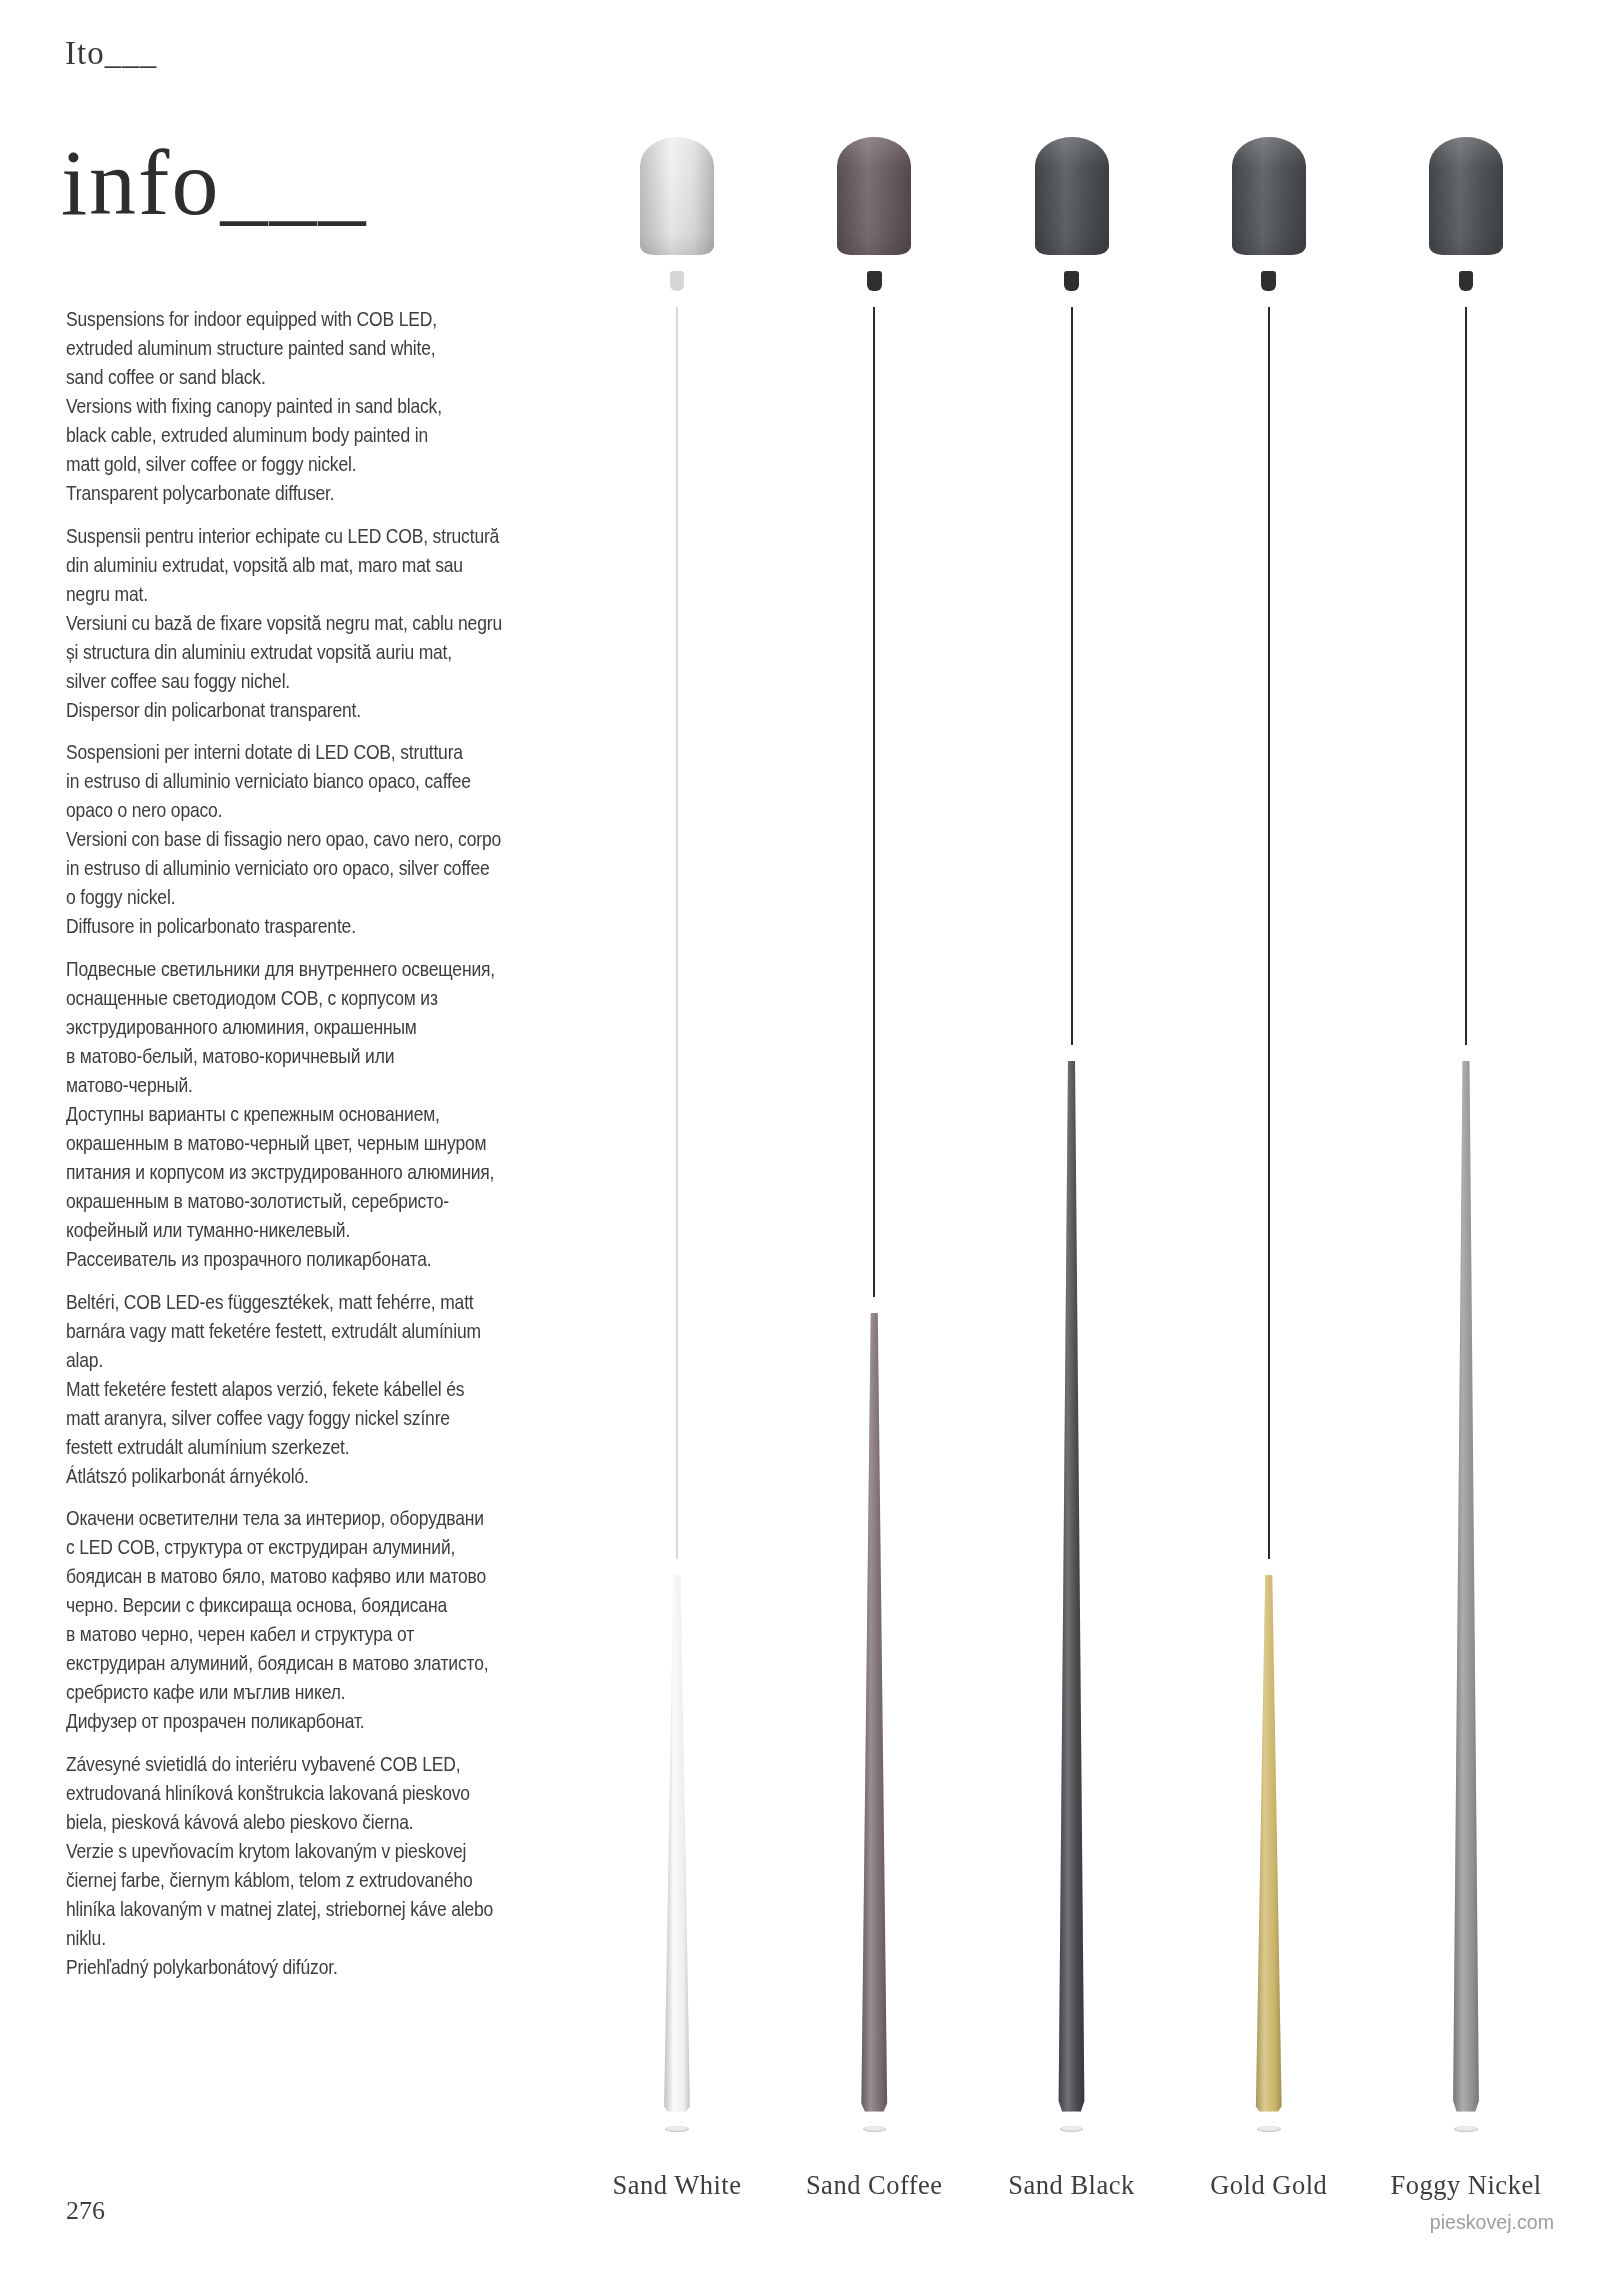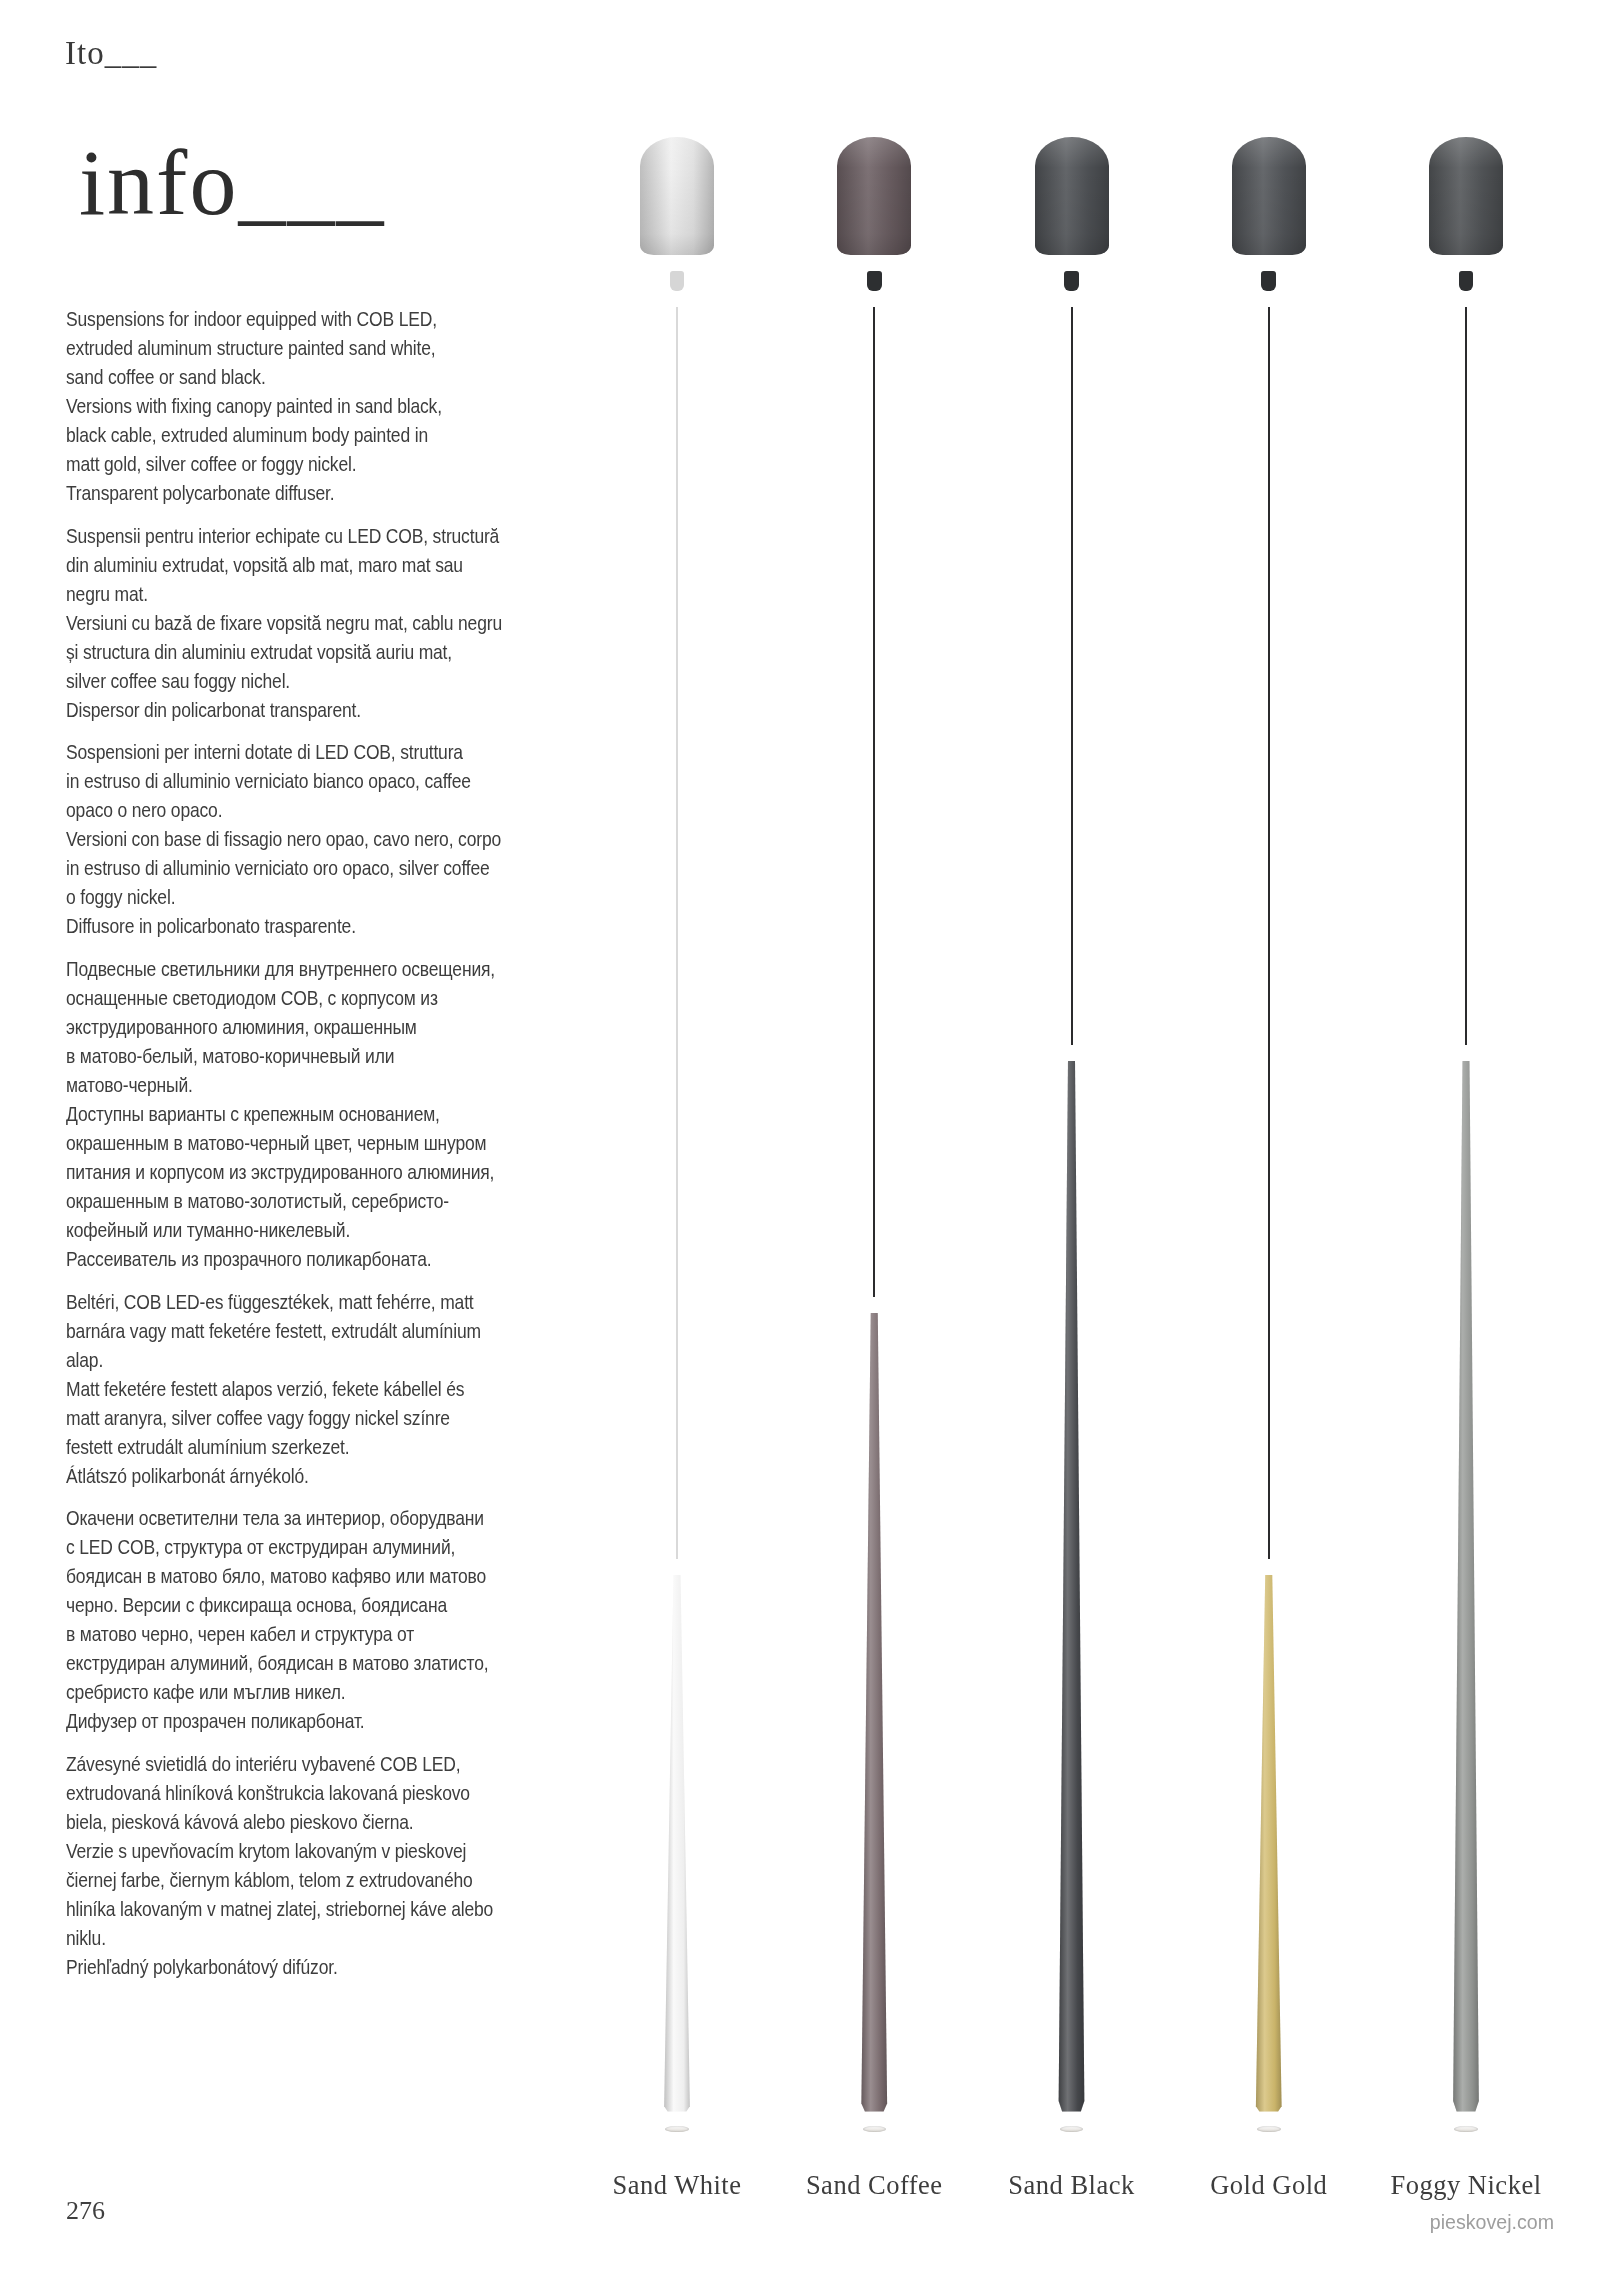--- a/index.html
+++ b/index.html
@@ -8,21 +8,21 @@
     font-family:"Liberation Sans",sans-serif;overflow:hidden;
   }
   .serif{font-family:Liberation Serif, serif;}
 
   
   .brand-header{
     position:absolute;left:65px;top:35px;font-size:33px;color:#3a3a3a;
     letter-spacing:1px;font-weight:400;
   }
   .info-title{
-    position:absolute;left:79px;top:135px;font-size:94px;color:#2e2e2e;
+    position:absolute;left:61px;top:135px;font-size:94px;color:#2e2e2e;
     font-weight:400;letter-spacing:2px;line-height:1;
   }
   .descriptions{
     position:absolute;left:66px;top:304px;width:549px;
   }
   .desc{
     margin:0 0 13.7px 0;font-size:20.6px;line-height:29px;color:#3d3d3d;
     white-space:pre;transform:scaleX(0.85);transform-origin:0 0;
     letter-spacing:-0.2px;font-weight:400;
   }

